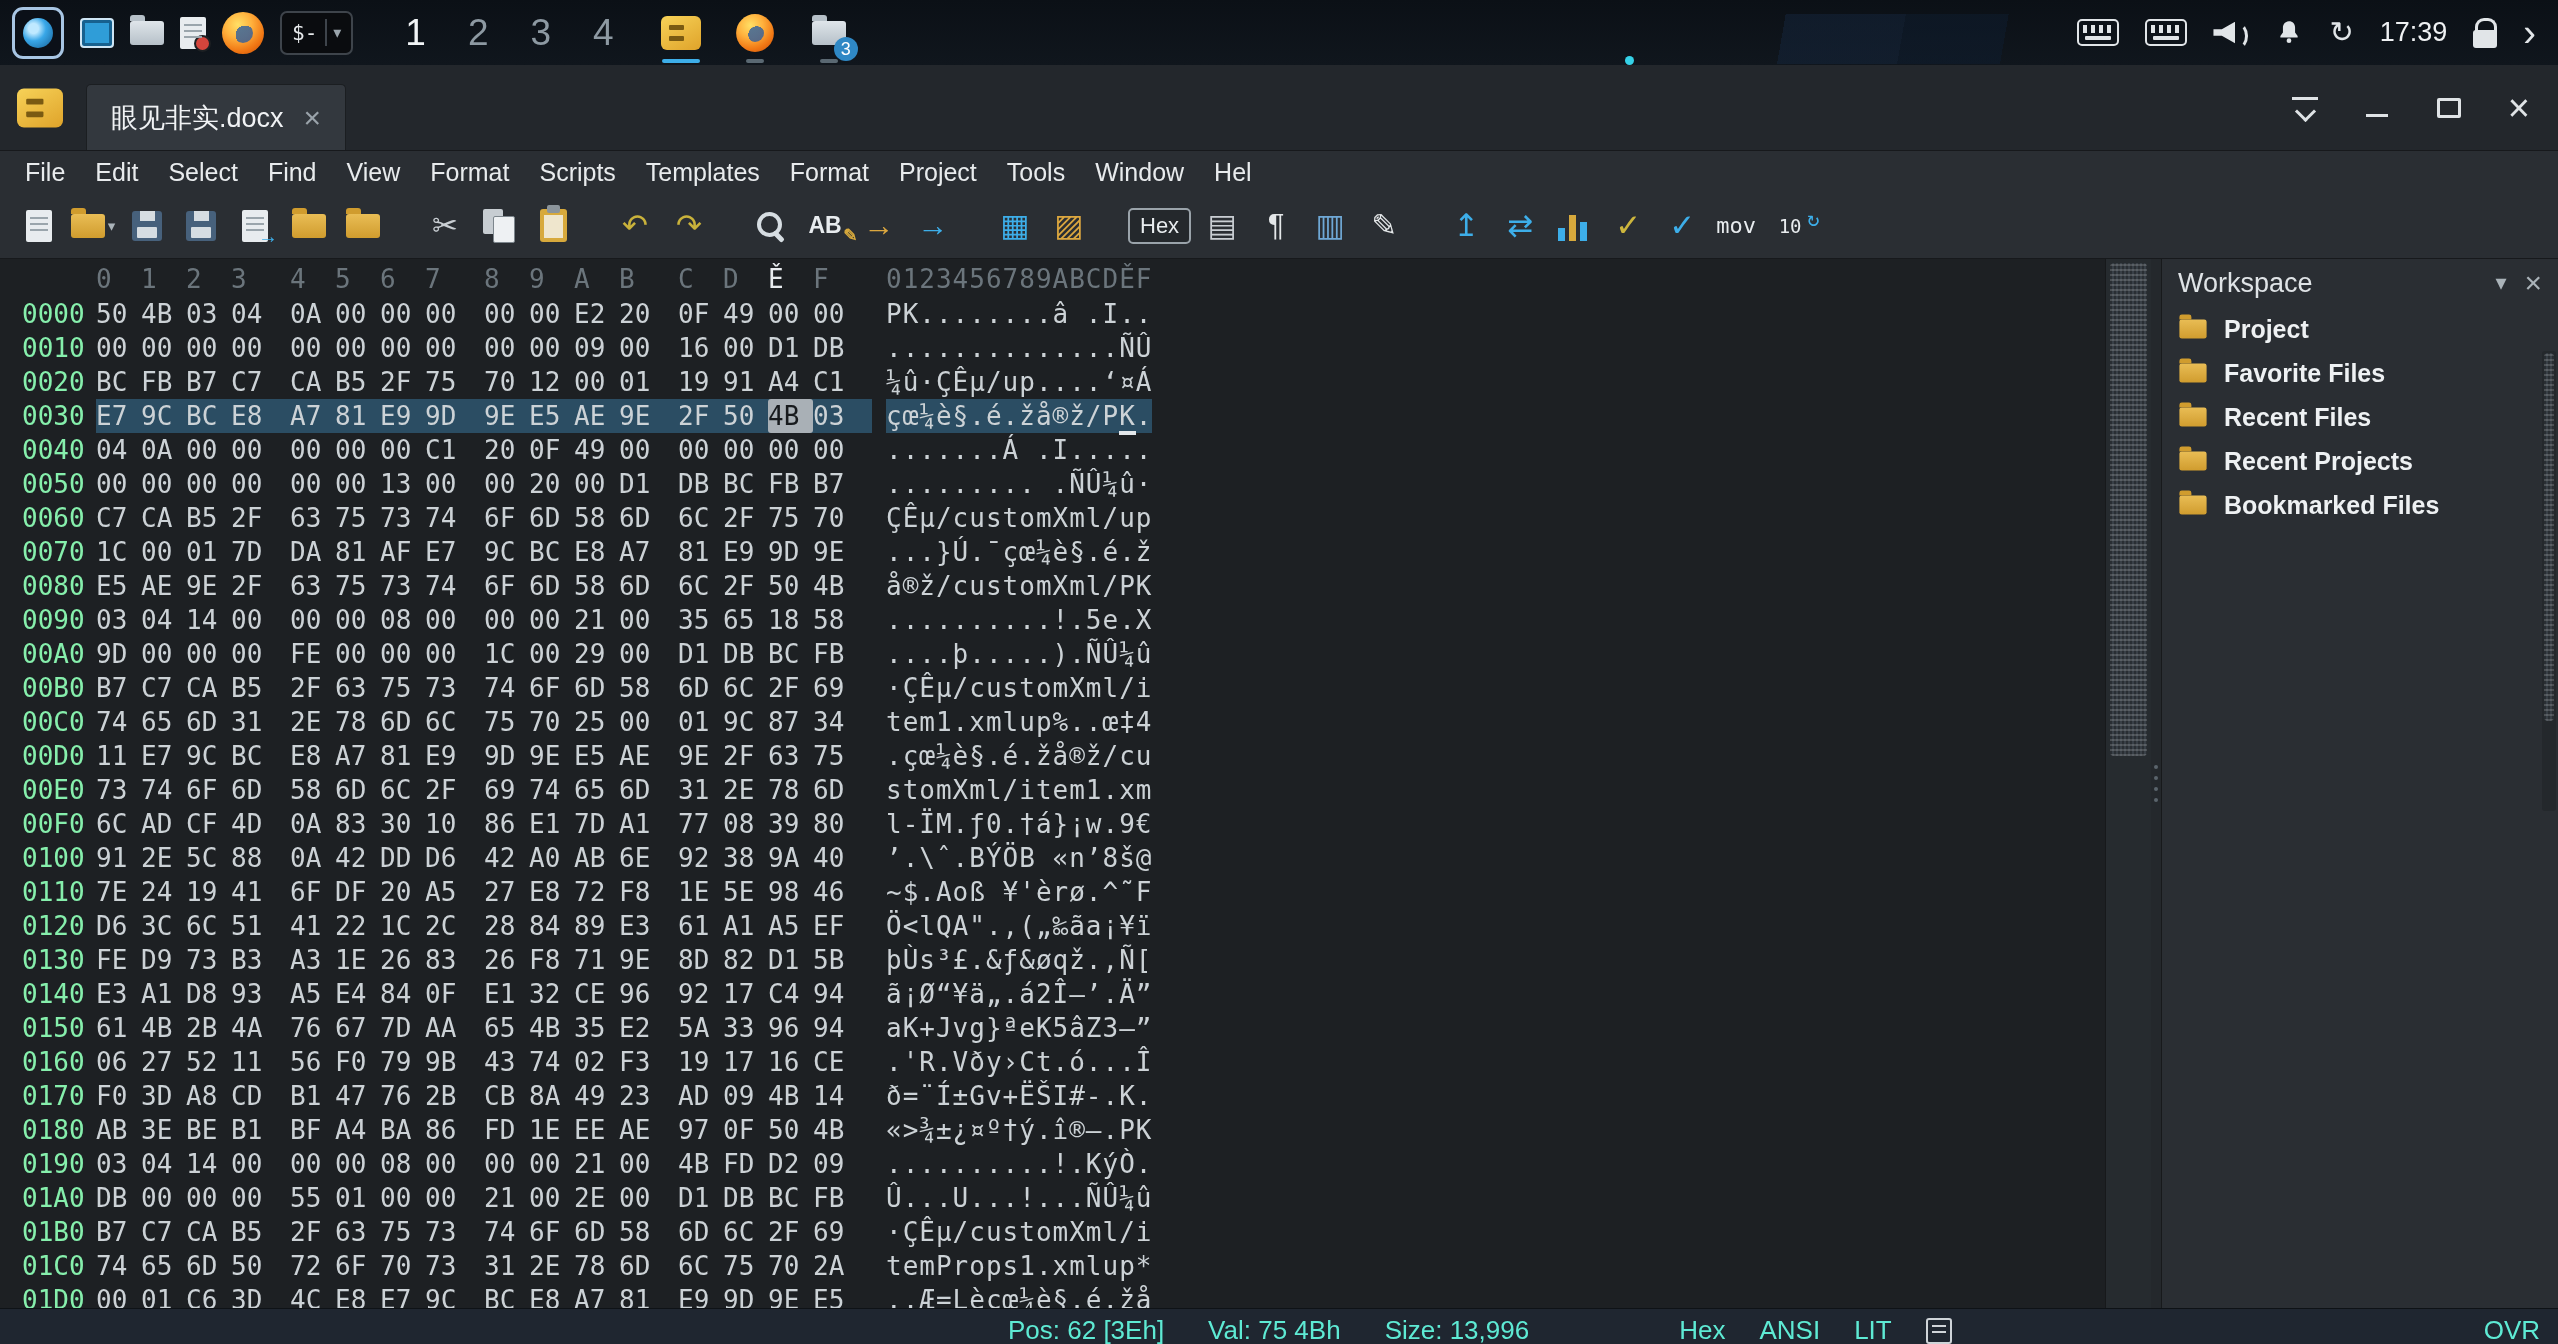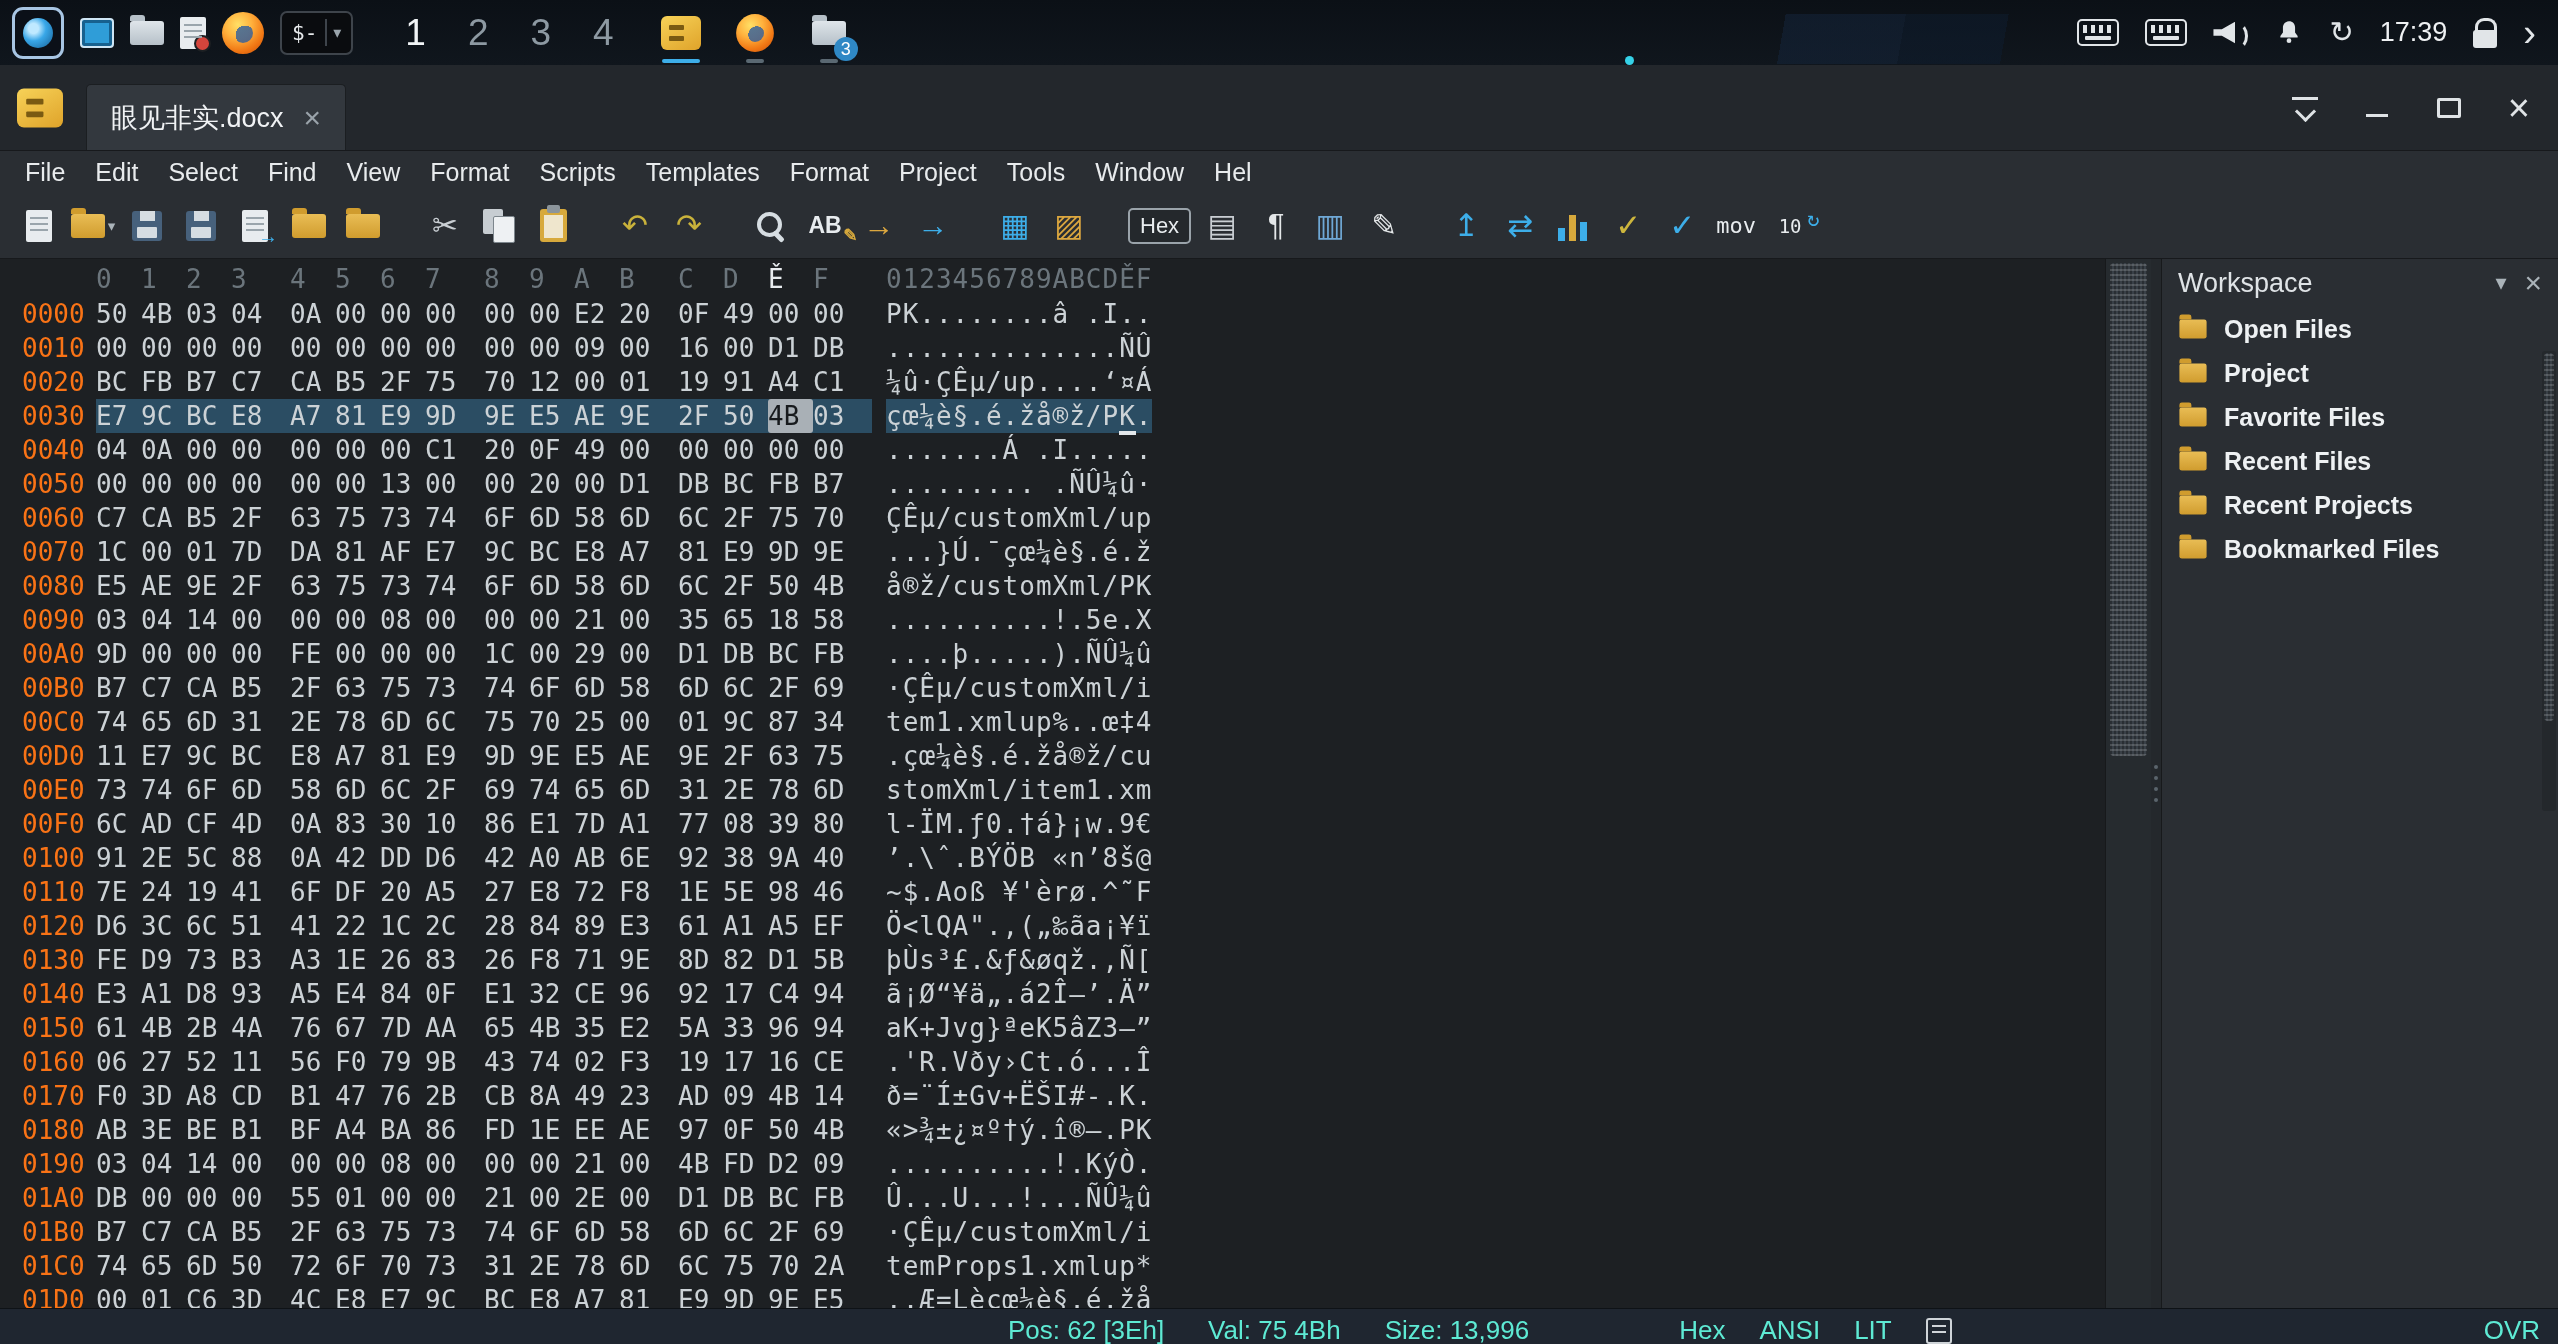--- a/index.html
+++ b/index.html
@@ -122,21 +122,21 @@
   .baselab{font-size:19px;color:#e8ecef;position:relative;font-family:"DejaVu Sans Mono",monospace;}
   .baselab::after{content:"↻";color:#3daee9;font-size:21px;position:absolute;right:-18px;top:-8px;}
 
   
   #main{display:flex;height:1049px;}
   #hexview{flex:1;background:#1d2023;font-family:"DejaVu Sans Mono",monospace;font-size:26px;
     color:#ccd2d6;overflow:hidden;padding-top:2px;padding-left:8px;}
   #hex-header{height:36px;line-height:36px;color:#6b757c;white-space:nowrap;}
   #hex-header .hot{color:#e8ecef;}
   .hexrow{height:34px;line-height:34px;white-space:nowrap;}
-  .off{display:inline-block;width:88px;padding-left:14px;color:#f97316;}
+  .off{display:inline-block;width:88px;padding-left:14px;color:#86efac;}
   .bytes{display:inline-block;}
   .byte{display:inline-block;width:45px;}
   .byte.g4{margin-right:14px;}
   .ascii{display:inline-block;margin-left:14px;letter-spacing:1px;white-space:pre;}
   .selrow{background:#2b4d63;}
   .byte.cursor{background:#a9b0b6;color:#171a1d;border-radius:3px;}
   .acursor{border-bottom:4px solid #e3e7ea;}
 
   #hv-scroll{width:46px;background:#262b2f;border-left:1px solid #17191b;position:relative;}
   .scroll-thumb{position:absolute;left:4px;right:4px;top:4px;height:47%;border-radius:4px;background:#394047;
@@ -402,24 +402,20 @@
     </div>
   <div id="workspace">
     <div class="ws-head">
       <span class="ws-title">Workspace</span>
       <span class="ws-collapse">▾</span>
       <span class="ws-close">×</span>
     </div>
     <div id="ws-items">
         <div class="ws-item">
           <span class="cfolder"></span>
-          <span>Open Files</span>
-        </div>
-        <div class="ws-item">
-          <span class="cfolder"></span>
           <span>Project</span>
         </div>
         <div class="ws-item">
           <span class="cfolder"></span>
           <span>Favorite Files</span>
         </div>
         <div class="ws-item">
           <span class="cfolder"></span>
           <span>Recent Files</span>
         </div>

